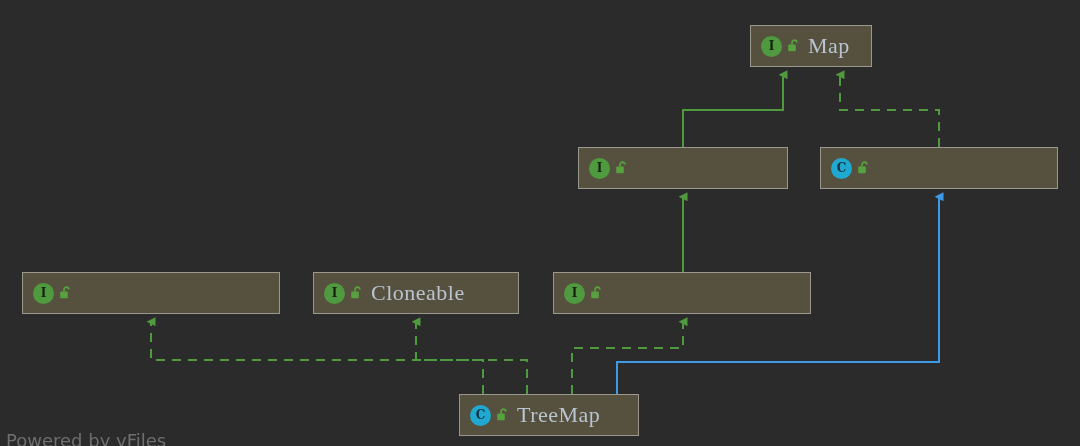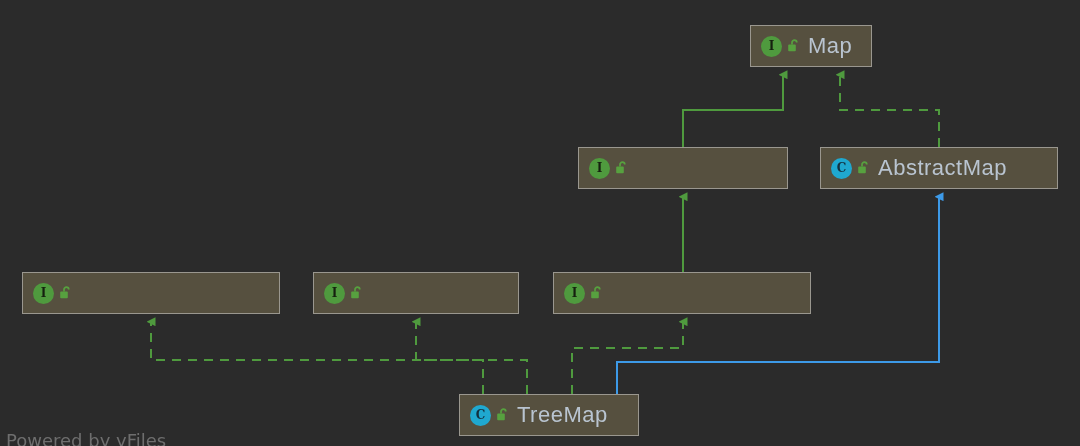--- a/index.html
+++ b/index.html
@@ -63,21 +63,21 @@
     width: 16px;
     height: 16px;
     margin-left: 4px;
     display: block;
   }
   .node-label {
     color: #b9c4d0;
     font-size: 22px;
     letter-spacing: 0.5px;
     white-space: nowrap;
-    font-family: Liberation Sans, sans-serif;
+    font-family: Liberation Serif, serif;
   }
   #powered-by {
     position: absolute;
     left: 6px;
     top: 430px;
     color: #6e6e6e;
     font-size: 18px;
     font-family: "DejaVu Sans", sans-serif;
     white-space: nowrap;
     z-index: 2;
@@ -147,21 +147,20 @@
       <div class="uml-node" style="left: 820px; top: 147px; width: 238px; height: 42px;">
         <span class="node-icon-group">
           <span class="type-badge cls">C</span>
           <span>
             <svg class="lock-icon" viewBox="0 0 16 16" xmlns="http://www.w3.org/2000/svg">
               <path d="M6 6.5 V4.6 a2.4 2.4 0 0 1 4.8 0" fill="none" stroke="#57a13f" stroke-width="1.7"></path>
               <rect x="2.2" y="6.6" width="7.6" height="6.6" rx="1" fill="#57a13f"></rect>
             </svg>
           </span>
         </span>
-        <span class="node-label">AbstractMap</span>
       </div>
       <div class="uml-node" style="left: 22px; top: 272px; width: 258px; height: 42px;">
         <span class="node-icon-group">
           <span class="type-badge iface">I</span>
           <span>
             <svg class="lock-icon" viewBox="0 0 16 16" xmlns="http://www.w3.org/2000/svg">
               <path d="M6 6.5 V4.6 a2.4 2.4 0 0 1 4.8 0" fill="none" stroke="#57a13f" stroke-width="1.7"></path>
               <rect x="2.2" y="6.6" width="7.6" height="6.6" rx="1" fill="#57a13f"></rect>
             </svg>
           </span>
@@ -170,20 +169,21 @@
       <div class="uml-node" style="left: 313px; top: 272px; width: 206px; height: 42px;">
         <span class="node-icon-group">
           <span class="type-badge iface">I</span>
           <span>
             <svg class="lock-icon" viewBox="0 0 16 16" xmlns="http://www.w3.org/2000/svg">
               <path d="M6 6.5 V4.6 a2.4 2.4 0 0 1 4.8 0" fill="none" stroke="#57a13f" stroke-width="1.7"></path>
               <rect x="2.2" y="6.6" width="7.6" height="6.6" rx="1" fill="#57a13f"></rect>
             </svg>
           </span>
         </span>
+        <span class="node-label">Cloneable</span>
       </div>
       <div class="uml-node" style="left: 553px; top: 272px; width: 258px; height: 42px;">
         <span class="node-icon-group">
           <span class="type-badge iface">I</span>
           <span>
             <svg class="lock-icon" viewBox="0 0 16 16" xmlns="http://www.w3.org/2000/svg">
               <path d="M6 6.5 V4.6 a2.4 2.4 0 0 1 4.8 0" fill="none" stroke="#57a13f" stroke-width="1.7"></path>
               <rect x="2.2" y="6.6" width="7.6" height="6.6" rx="1" fill="#57a13f"></rect>
             </svg>
           </span>

